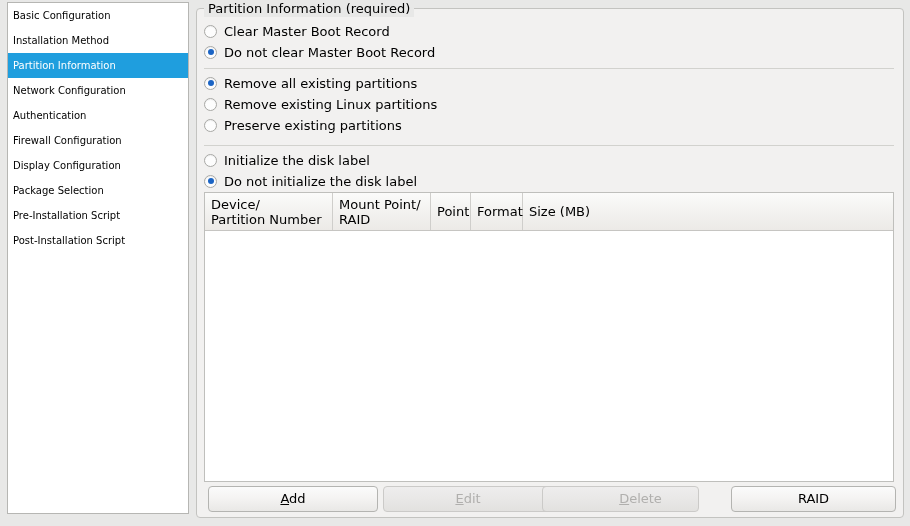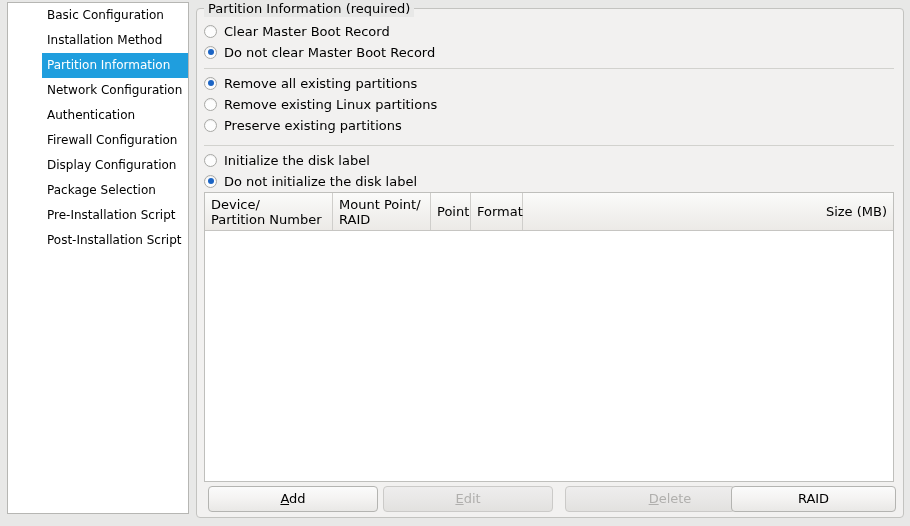--- a/index.html
+++ b/index.html
@@ -27,24 +27,23 @@
     background: #ffffff;
     border: 1px solid #b6b6b3;
     box-sizing: border-box;
     overflow: hidden;
   }
   .side-item {
     height: 25px;
     line-height: 25px;
     padding-left: 5px;
     white-space: nowrap;
-    font-size: 12px;
-    color: #000;
-    box-sizing: border-box;
-    margin-left: 34px;
+    font-size: 10px;
+    color: #000;
+    box-sizing: border-box;
   }
   .side-item.selected {
     background: #1f9ede;
     color: #ffffff;
   }
 
   
   #groupbox {
     position: absolute;
     left: 196px;
@@ -247,27 +246,27 @@
       <div class="th" style="width: 40px;">
         <div class="th-lines">
           <div>Point</div>
         </div>
       </div>
       <div class="th" style="width: 52px;">
         <div class="th-lines">
           <div>Format</div>
         </div>
       </div>
-      <div class="th" style="width: 370px; flex: 1 1 0%; justify-content: flex-end;">
+      <div class="th" style="width: 370px; flex: 1 1 0%;">
         <div class="th-lines">
           <div>Size (MB)</div>
         </div>
       </div>
     </div>
   <div id="tbody"></div>
 </div>
 
 <div id="button-row" style="position: absolute; left: 0px; top: 0px; width: 910px; height: 526px; pointer-events: none; border-radius: 17px;">
     <div class="btn" style="left: 208px; width: 170px; pointer-events: auto;"><span class="mn">A</span><span>dd</span></div>
     <div class="btn disabled" style="left: 383px; width: 170px; pointer-events: auto;"><span class="mn">E</span><span>dit</span></div>
-    <div class="btn disabled" style="left: 565px; width: 170px; pointer-events: auto; padding-left: 40px;"><span class="mn">D</span><span>elete</span></div>
+    <div class="btn disabled" style="left: 542px; width: 157px; pointer-events: auto; padding-left: 40px;"><span class="mn">D</span><span>elete</span></div>
     <div class="btn" style="left: 731px; width: 165px; pointer-events: auto;"><span>RAID</span></div>
   </div>
 
 </body></html>

